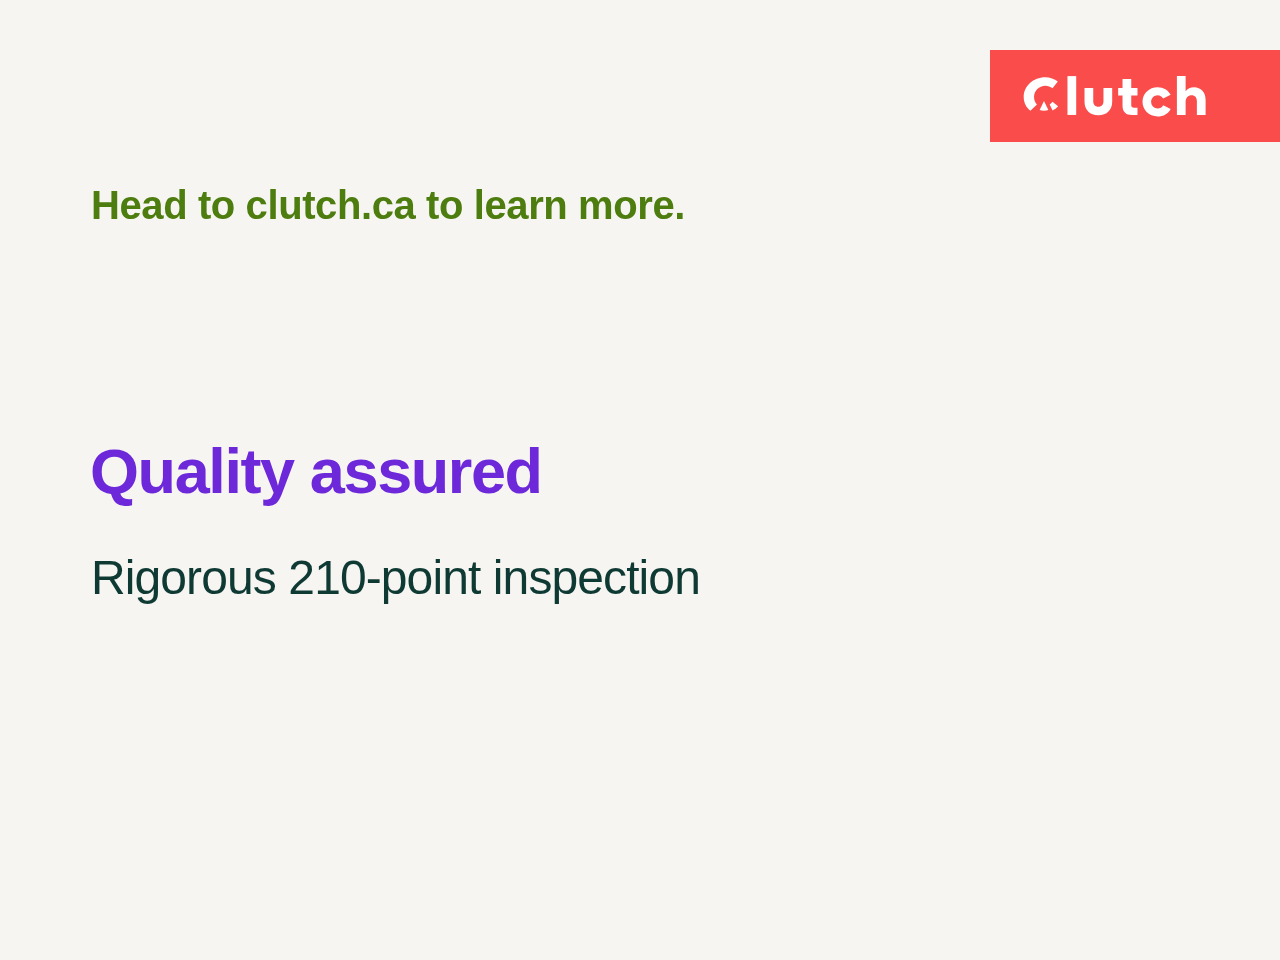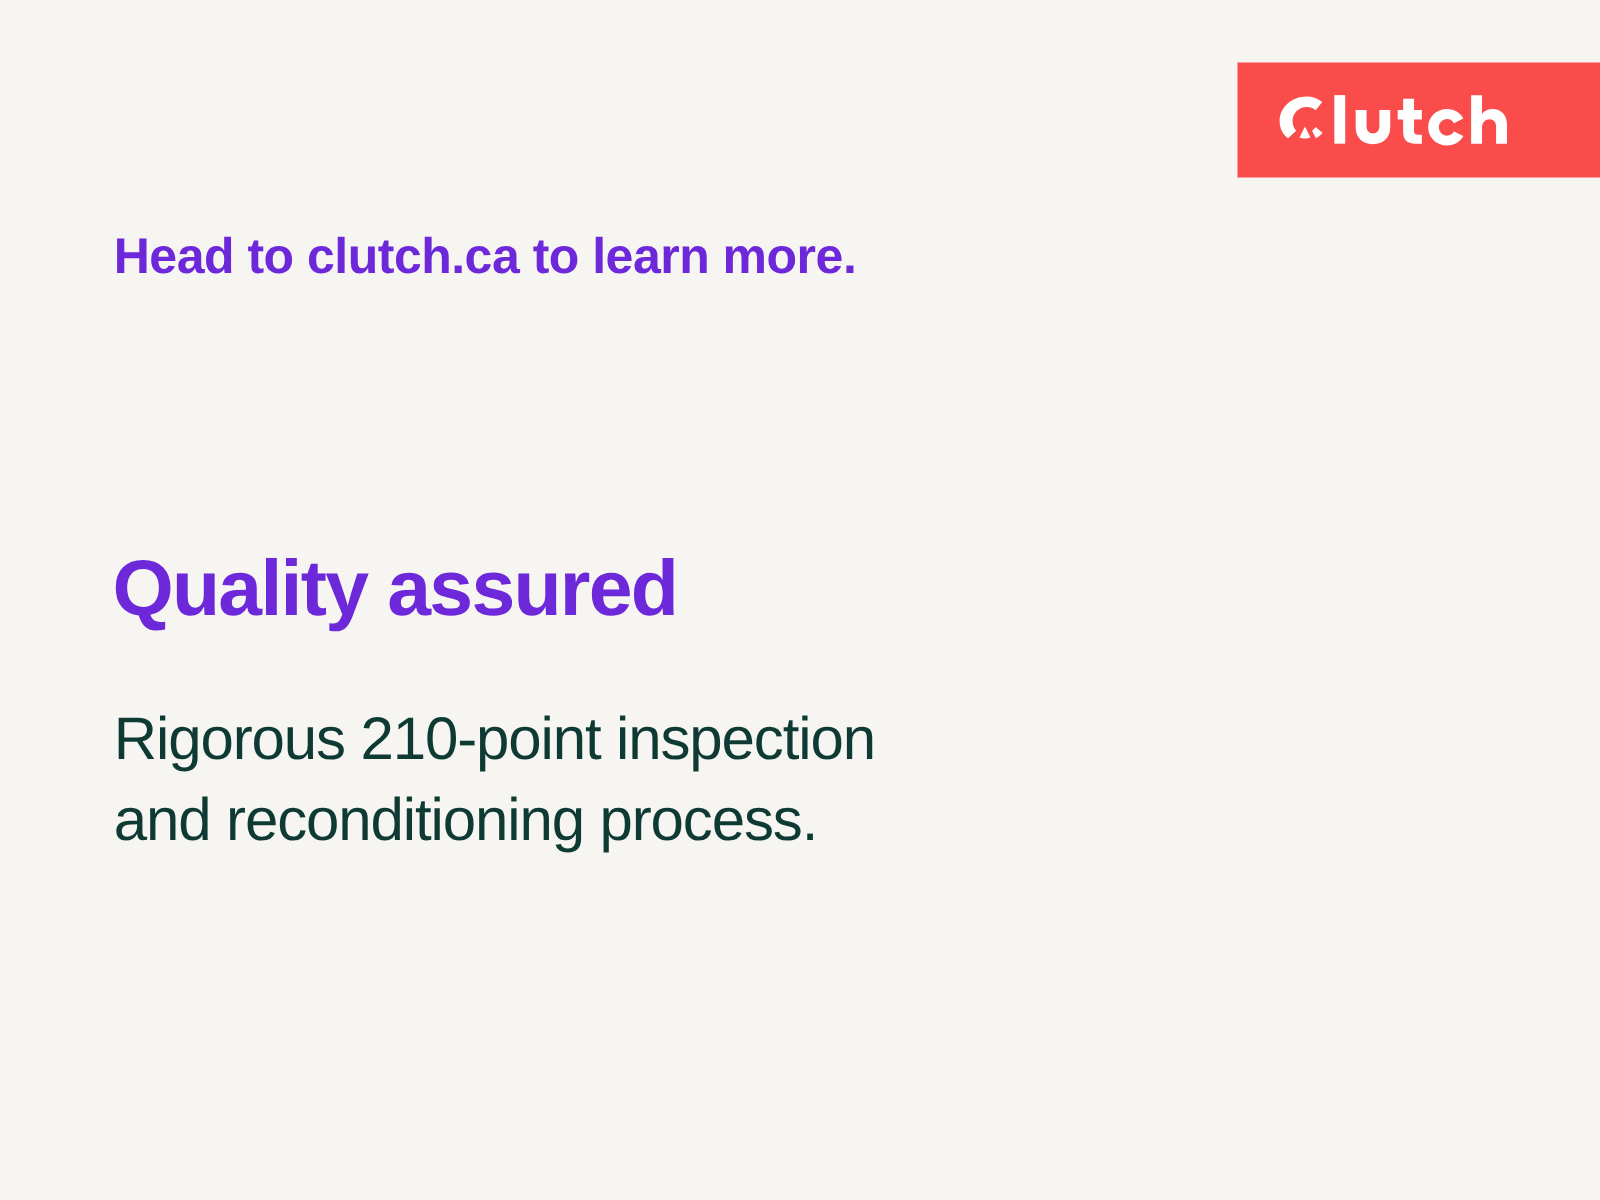--- a/index.html
+++ b/index.html
@@ -51,41 +51,41 @@
   }
 
   
   .tagline {
     position: absolute;
     left: 91px;
     top: 182px;
     font-size: 40px;
     font-weight: 600;
     letter-spacing: -0.4px;
-    color: #6d28d9;
+    color: #4d7c0f;
     line-height: 1.15;
     white-space: nowrap;
   }
 
   .headline {
     position: absolute;
     left: 90px;
     top: 437px;
     font-size: 63px;
     font-weight: 700;
     letter-spacing: -1.4px;
     color: #6d28d9;
     line-height: 1.1;
     white-space: nowrap;
   }
 
   .subcopy {
     position: absolute;
     left: 91px;
-    top: 559px;
+    top: 545px;
     font-size: 48px;
     font-weight: 400;
     letter-spacing: -0.9px;
     color: #0E3A33;
     line-height: 1.36;
   }
   .subcopy .line {
     display: block;
     white-space: nowrap;
   }
@@ -127,16 +127,15 @@
       </svg>
     </div>
   </div>
 
   <div class="tagline">Head to clutch.ca to learn more.</div>
 
   <div class="headline">Quality assured</div>
 
   <div class="subcopy">
     <span class="line">Rigorous 210-point inspection</span>
-    <span class="line">and reconditioning process.</span>
   </div>
 
 </div>
 
 </body></html>

